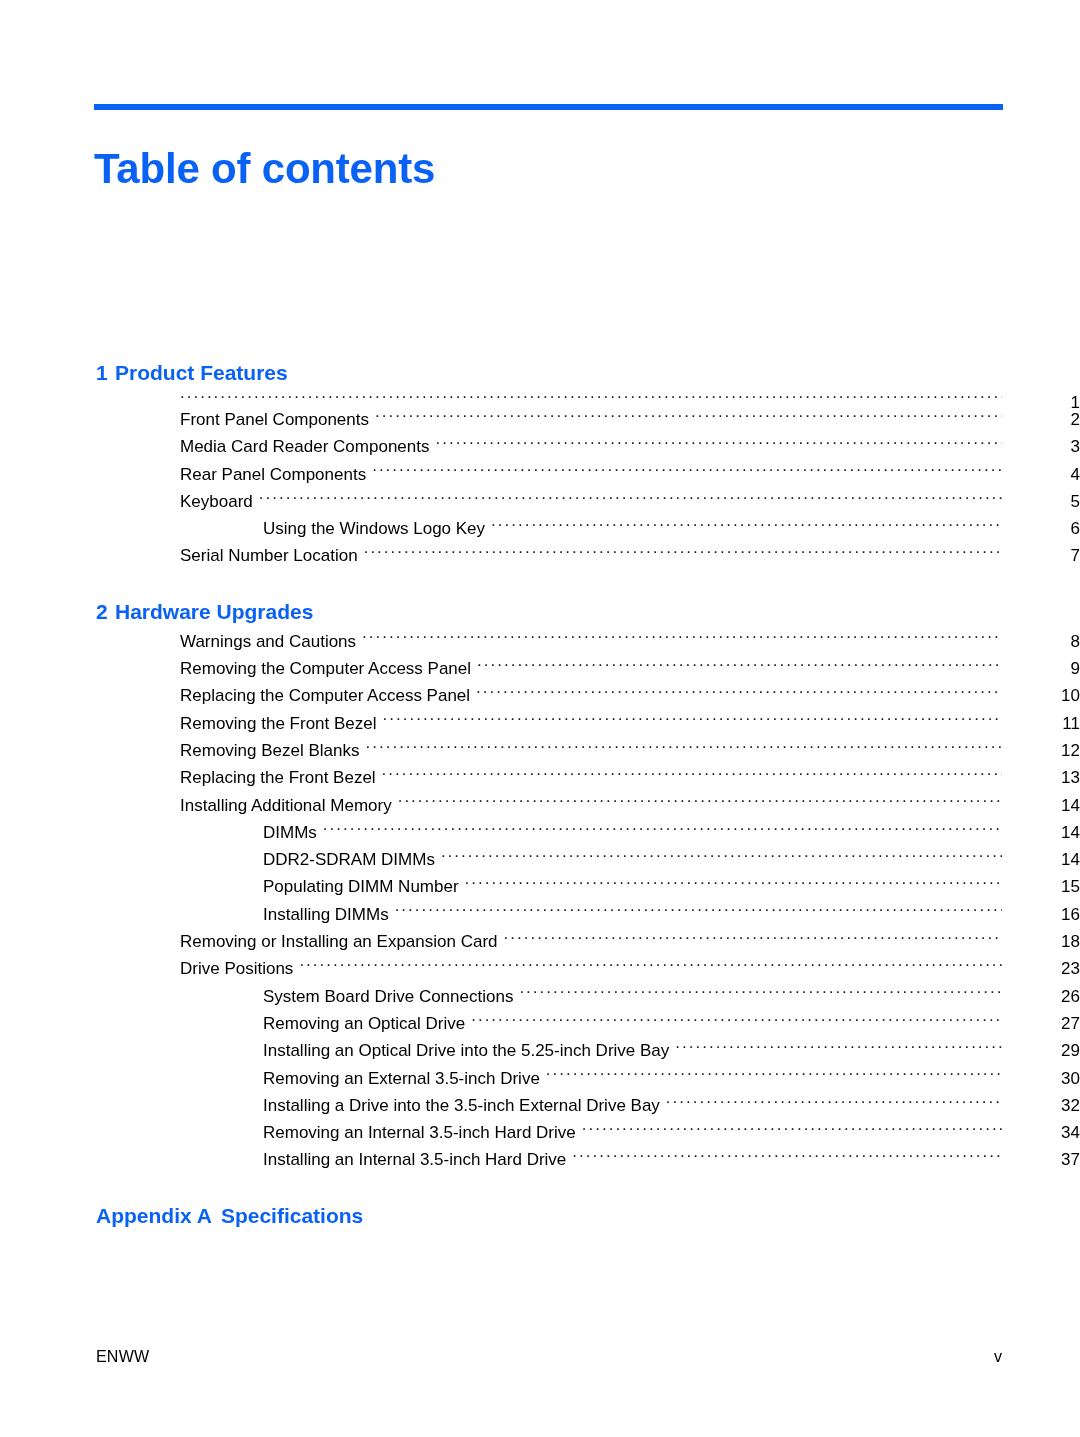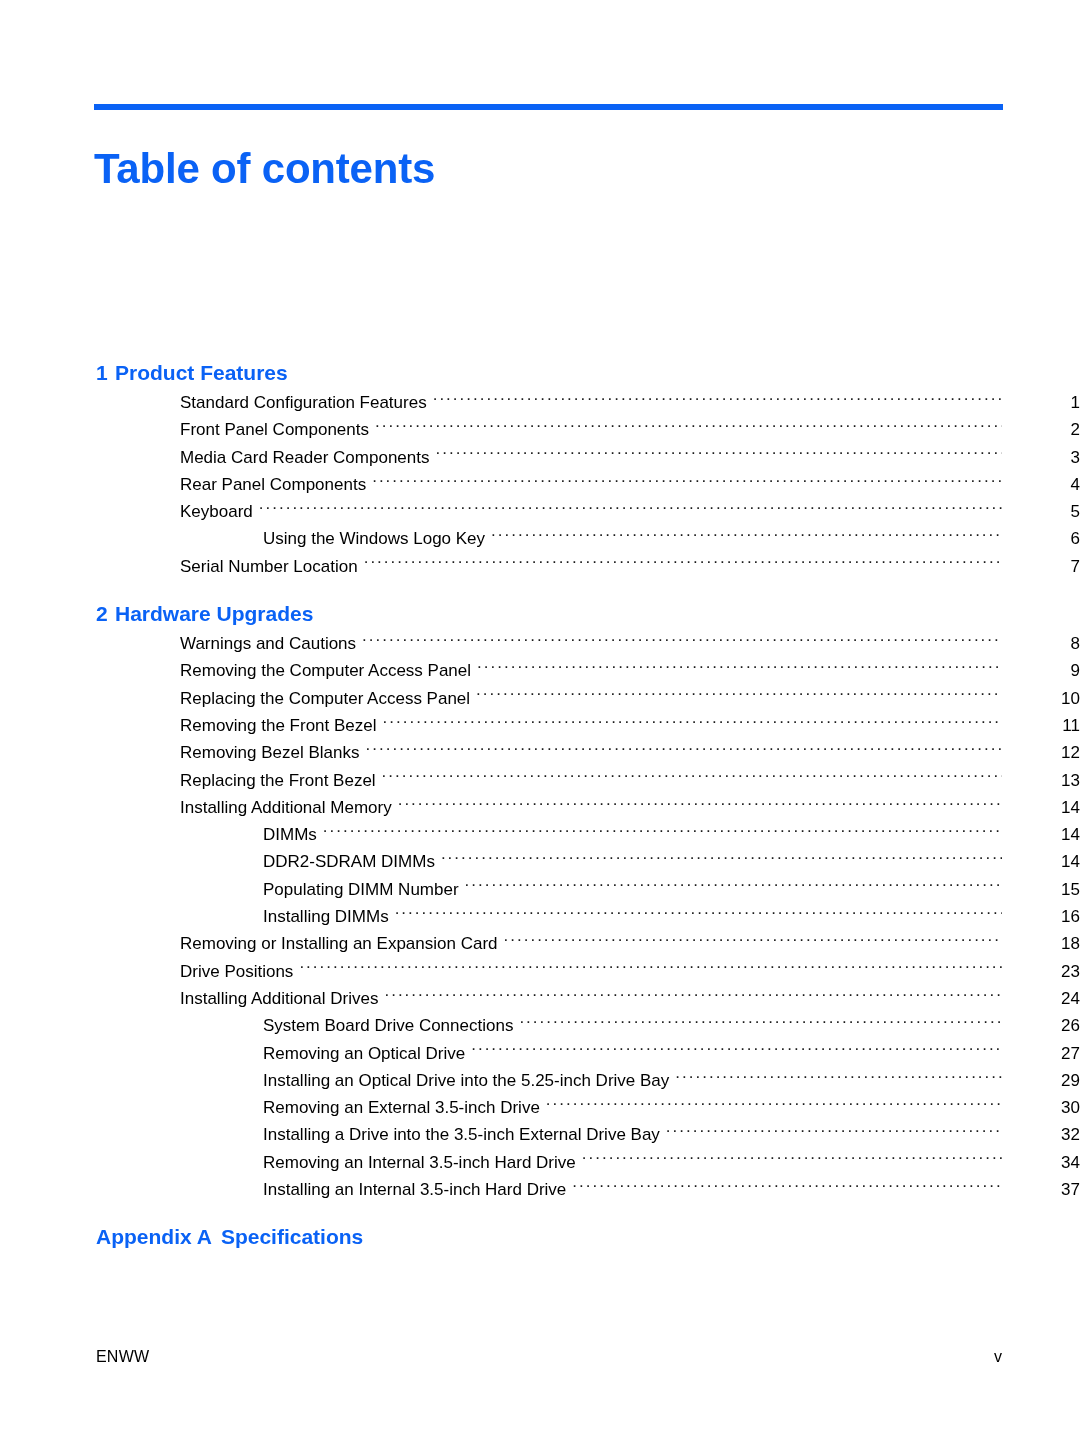--- a/index.html
+++ b/index.html
@@ -52,21 +52,21 @@
     left: 0;
     top: 362px;
     width: 1080px;
   }
 
   .chapter {
     margin: 0;
     padding: 0;
   }
   .chapter + .chapter {
-    margin-top: 23px;
+    margin-top: 31px;
   }
 
   .chapter-heading {
     margin-left: 96px;
     font-size: 21px;
     font-weight: bold;
     color: #0a62f5;
     line-height: 22px;
     white-space: nowrap;
   }
@@ -163,21 +163,20 @@
 <div class="page">
 
   <div class="title-rule"></div>
   <h1 class="page-title">Table of contents</h1>
 
   <div class="toc" id="toc-root">
       <div class="chapter">
         <div class="chapter-heading"><span class="ch-num">1</span><span class="ch-label">Product Features</span></div>
         <div class="entries">
           <div class="entry lvl1">
-            <span class="entry-text">Standard Configuration Features</span>
             <span class="leader"></span>
             <span class="entry-page">1</span>
           </div>
           <div class="entry lvl1">
             <span class="entry-text">Front Panel Components</span>
             <span class="leader"></span>
             <span class="entry-page">2</span>
           </div>
           <div class="entry lvl1">
             <span class="entry-text">Media Card Reader Components</span>
@@ -266,25 +265,20 @@
           </div>
           <div class="entry lvl1">
             <span class="entry-text">Removing or Installing an Expansion Card</span>
             <span class="leader"></span>
             <span class="entry-page">18</span>
           </div>
           <div class="entry lvl1">
             <span class="entry-text">Drive Positions</span>
             <span class="leader"></span>
             <span class="entry-page">23</span>
-          </div>
-          <div class="entry lvl1">
-            <span class="entry-text">Installing Additional Drives</span>
-            <span class="leader"></span>
-            <span class="entry-page">24</span>
           </div>
           <div class="entry lvl2">
             <span class="entry-text">System Board Drive Connections</span>
             <span class="leader"></span>
             <span class="entry-page">26</span>
           </div>
           <div class="entry lvl2">
             <span class="entry-text">Removing an Optical Drive</span>
             <span class="leader"></span>
             <span class="entry-page">27</span>

